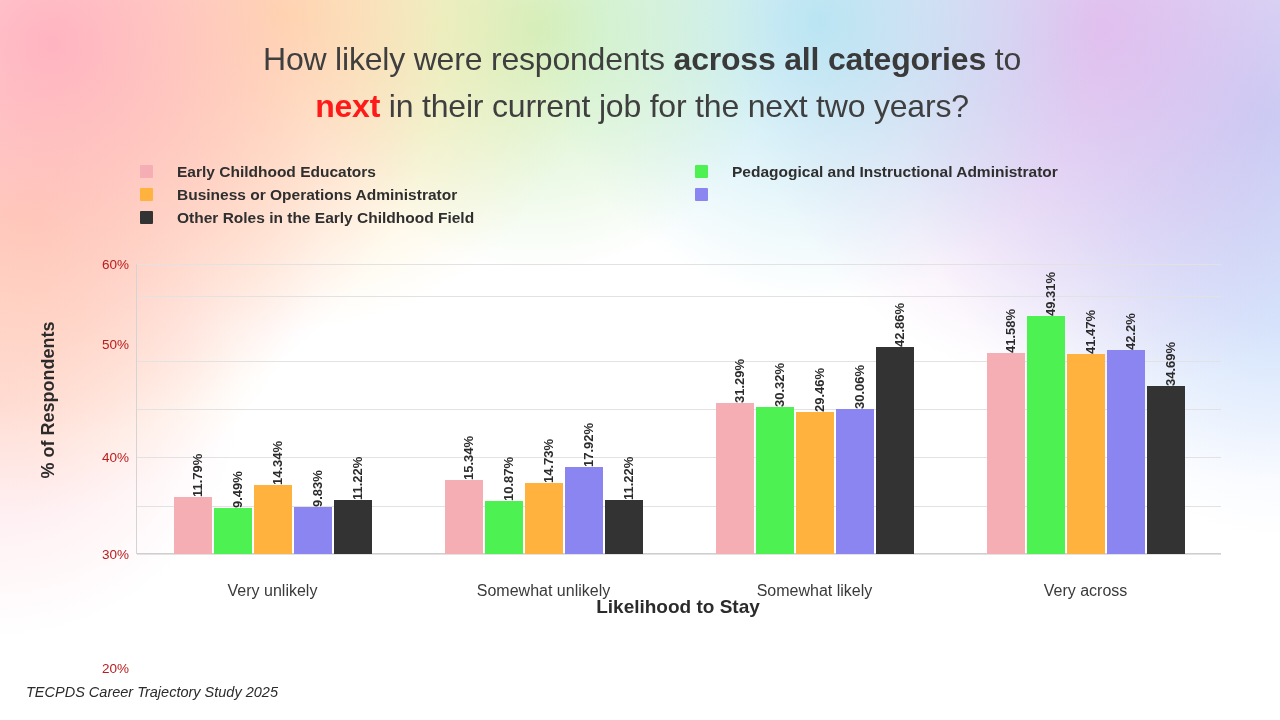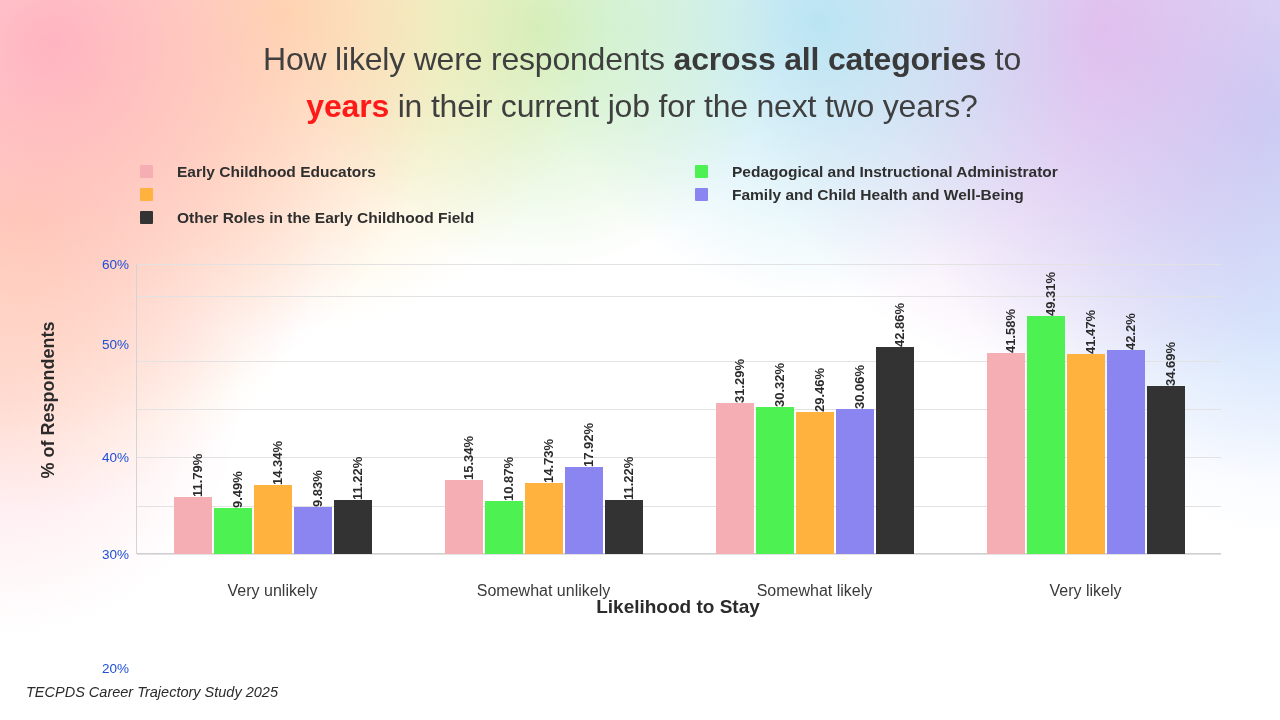--- a/index.html
+++ b/index.html
@@ -105,21 +105,21 @@
     height: 1px;
     background: #cfcfcf;
     bottom: 0;
   }
   .ytick {
     position: absolute;
     right: 100%;
     margin-right: 8px;
     transform: translateY(-50%);
     font-size: 13.5px;
-    color: #1d4ed8;
+    color: #b91c1c;
     white-space: nowrap;
   }
   #ylabel {
     position: absolute;
     left: 48px;
     top: 150px;
     transform: translate(-50%, -50%) rotate(-90deg);
     font-size: 18px;
     font-weight: 700;
     color: #2b2b2b;
@@ -197,38 +197,38 @@
     color: #2b2b2b;
   }
 </style>
 </head>
 <body>
 
 <div id="slide">
 
   <div id="title">
     <span>How likely were respondents </span><span class="bold">across all categories</span><span> to</span><br>
-    <span class="red">years</span><span> in their current job for the next two years?</span>
+    <span class="red">next</span><span> in their current job for the next two years?</span>
   </div>
 
   <div id="legend">
     <div class="legend-item">
       <span class="legend-swatch" style="background:#f4aeb4"></span>
       <span>Early Childhood Educators</span>
     </div>
     <div class="legend-item">
       <span class="legend-swatch" style="background:#4df252"></span>
       <span>Pedagogical and Instructional Administrator</span>
     </div>
     <div class="legend-item">
       <span class="legend-swatch" style="background:#ffb23d"></span>
+      <span>Business or Operations Administrator</span>
     </div>
     <div class="legend-item">
       <span class="legend-swatch" style="background:#8a85f0"></span>
-      <span>Family and Child Health and Well-Being</span>
     </div>
     <div class="legend-item">
       <span class="legend-swatch" style="background:#333333"></span>
       <span>Other Roles in the Early Childhood Field</span>
     </div>
   </div>
 
   <div id="chart">
     <div id="ylabel">% of Respondents</div>
     <div id="plot">
@@ -396,21 +396,21 @@
                 </div>
               </div>
             </div>
             <div class="bar-wrap">
               <div class="bar" title="Other Roles in the Early Childhood Field — Very likely: 34.69%" style="height: 167.668px; background: rgb(51, 51, 51);">
                 <div class="bar-label">
                   <span>34.69%</span>
                 </div>
               </div>
             </div>
-            <div class="xtick">Very likely</div>
+            <div class="xtick">Very across</div>
           </div>
         </div>
     </div>
     <div id="xlabel">Likelihood to Stay</div>
   </div>
 
   <div id="footnote">TECPDS Career Trajectory Study 2025</div>
 </div>
 
 </body></html>

